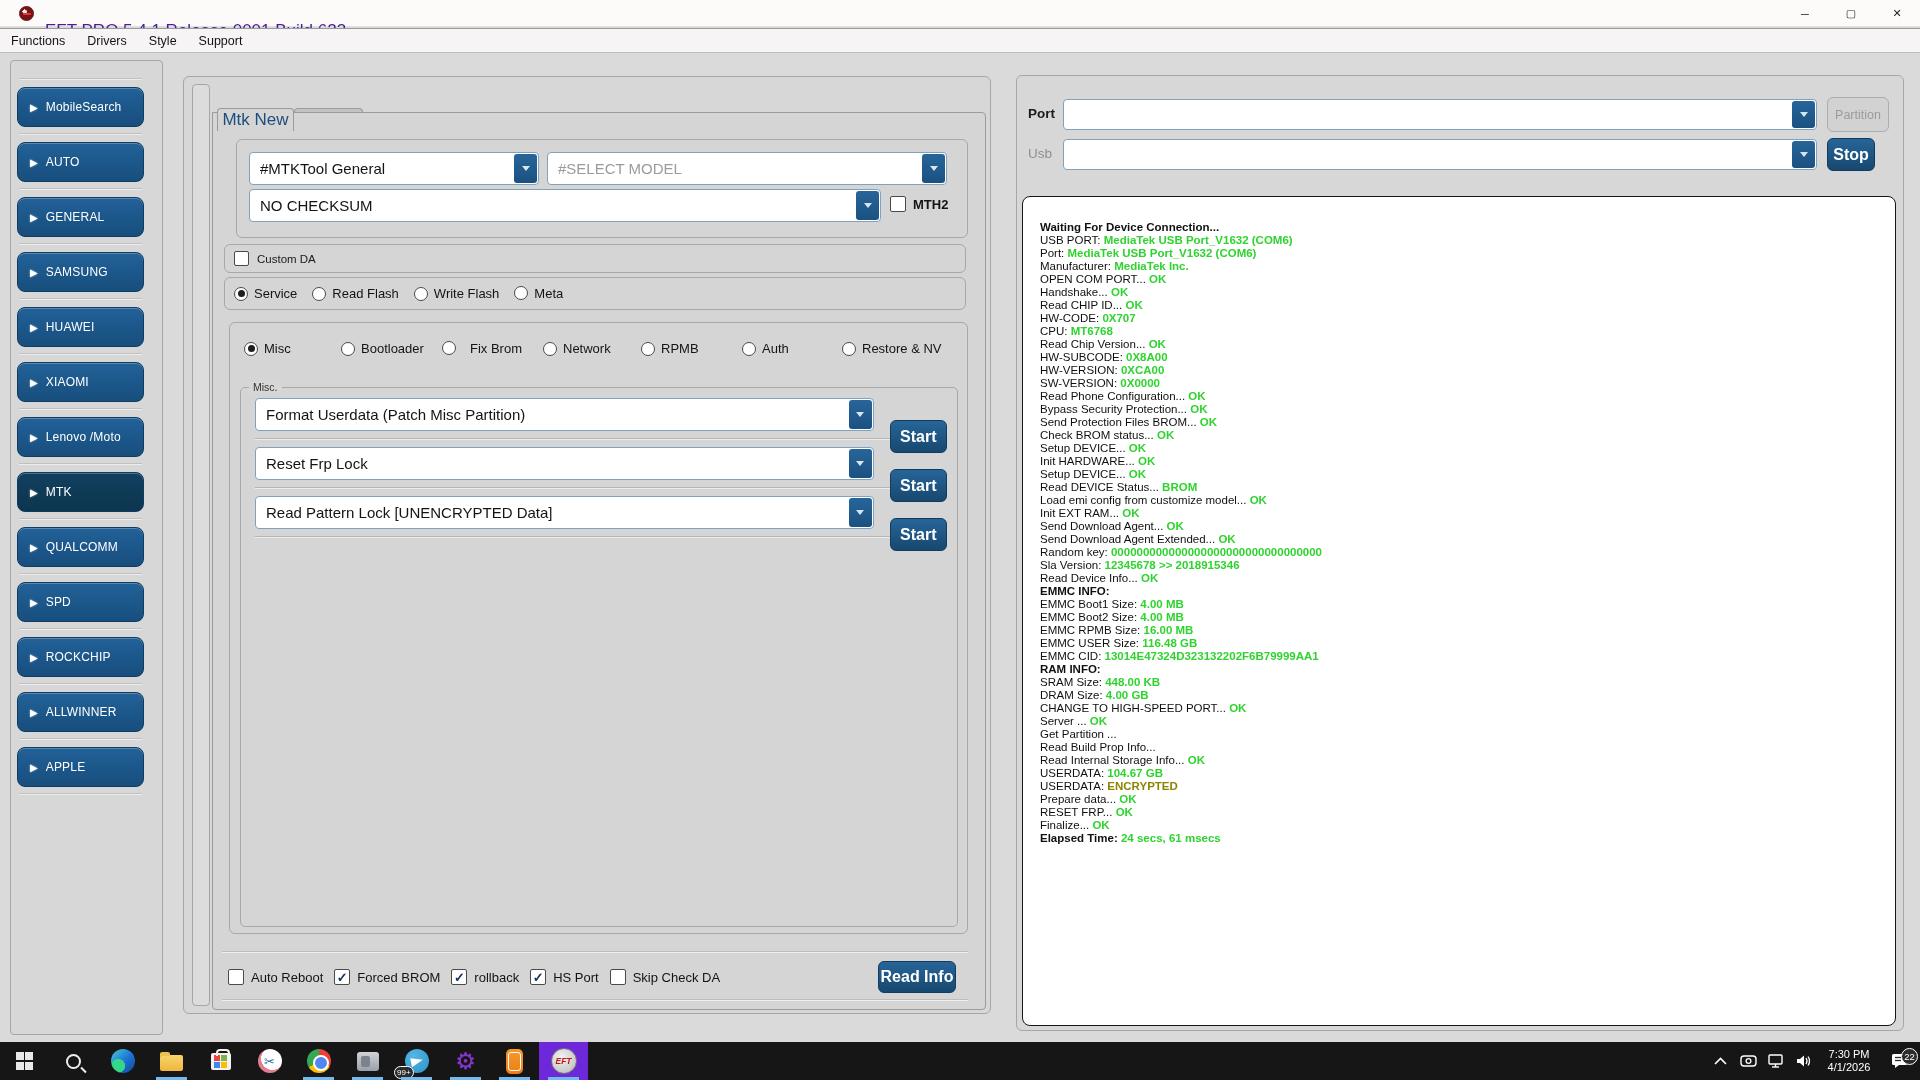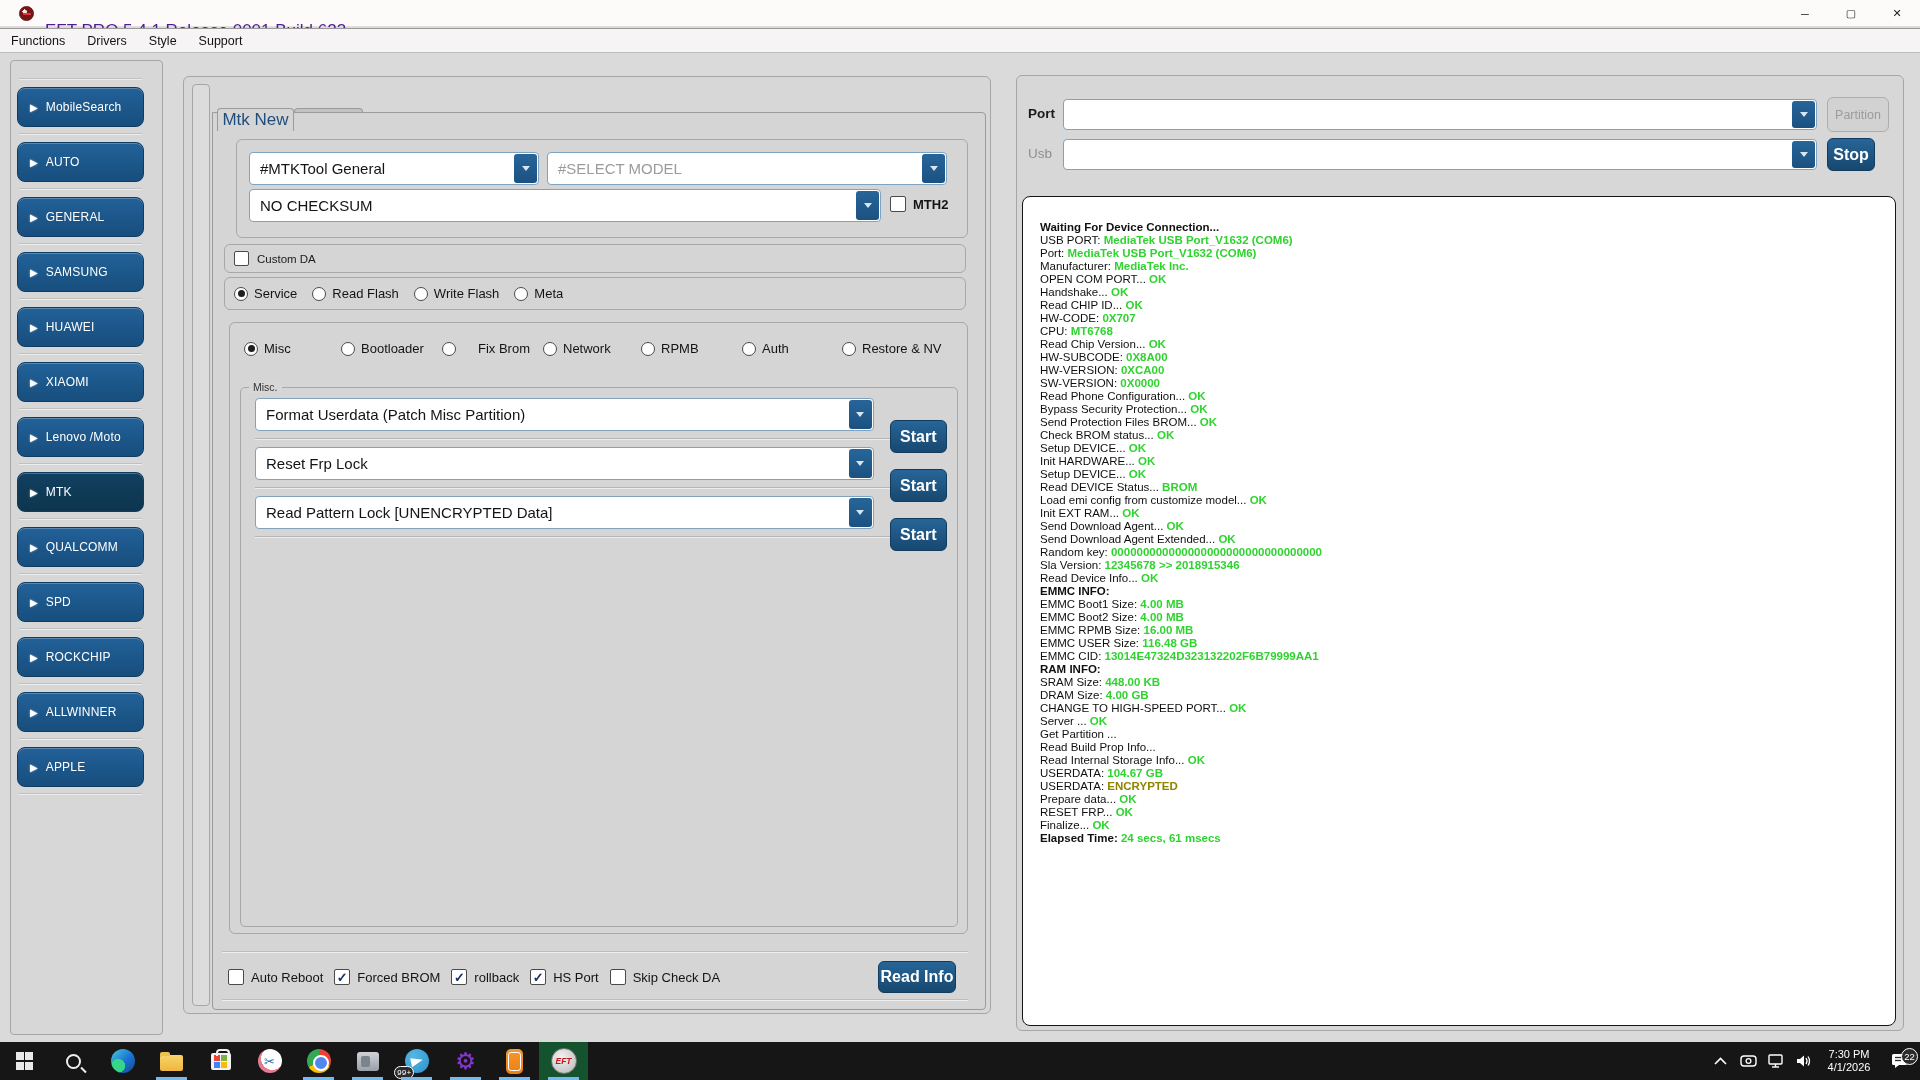--- a/index.html
+++ b/index.html
@@ -77,21 +77,21 @@
     border:1.5px solid #161616;border-radius:8px;}
   .log-body{position:absolute;left:1040px;top:221px;width:846px;font-size:11.5px;line-height:13px;color:#101010;}
   .log-line{white-space:nowrap;}
   .log-line .b{font-weight:bold;}
   .log-line .v{font-weight:bold;color:#2fd32f;}
   .log-line .v.olive{color:#8f8400;}
 
   
   .taskbar{position:absolute;left:0;top:1042px;width:1920px;height:38px;background:#161616;display:flex;}
   .task-tile{position:relative;width:49px;height:38px;display:flex;align-items:center;justify-content:center;cursor:pointer;}
-  .task-tile.active{background:#14532d;}
+  .task-tile.active{background:#6d28d9;}
   .task-tile.running:after{content:"";position:absolute;left:9px;right:9px;bottom:0;height:3px;background:#76b9ed;}
   .ic-start{display:grid;grid-template-columns:8px 8px;grid-template-rows:8px 8px;gap:1.5px;}
   .ic-start span{background:#e9e9e9;}
   .ic-search{position:relative;width:15px;height:15px;border:2px solid #eee;border-radius:50%;}
   .ic-search:after{content:"";position:absolute;left:12px;top:13px;width:7px;height:2px;background:#eee;transform:rotate(45deg);}
   .ic-edge{width:24px;height:24px;border-radius:50%;
     background:radial-gradient(circle at 30% 70%, #35d687 0 28%, transparent 30%),
     linear-gradient(135deg,#49c9d8 0%,#1b72d4 55%,#15498f 100%);}
   .ic-folder{position:relative;width:23px;height:16px;background:linear-gradient(#f8d46a,#eeb63e);border-radius:2px;margin-top:4px;}
   .ic-folder:before{content:"";position:absolute;left:0;top:-3px;width:10px;height:4px;background:#eec04d;border-radius:2px 2px 0 0;}
@@ -105,21 +105,21 @@
   .ic-chrome{position:relative;width:24px;height:24px;border-radius:50%;
     background:conic-gradient(#ea4335 0 33%,#fbbc05 33% 66%,#34a853 66% 100%);}
   .ic-chrome:after{content:"";position:absolute;left:6px;top:6px;width:12px;height:12px;border-radius:50%;
     background:#4f87ee;border:2.5px solid #fff;}
   .ic-utility{width:22px;height:19px;background:linear-gradient(#cfd3d8,#9aa0a8);border-radius:3px;position:relative;}
   .ic-utility:after{content:"";position:absolute;left:4px;top:4px;width:9px;height:11px;background:#7c838c;border-radius:2px;}
   .ic-telegram{position:relative;width:24px;height:24px;border-radius:50%;background:radial-gradient(circle at 35% 30%,#54b6e4,#2f92c9);}
   .ic-telegram .plane{position:absolute;left:6px;top:8px;width:0;height:0;border-left:12px solid #fff;
     border-top:4px solid transparent;border-bottom:5px solid transparent;transform:rotate(-12deg);}
   .tg-badge{position:absolute;left:2px;bottom:1px;min-width:18px;height:13px;border-radius:8px;background:#2b2b2b;
-    border:1.5px solid #fff;color:#fff;font-size:8px;display:flex;align-items:center;justify-content:center;padding:0 2px;font-family:Liberation Mono, monospace;}
+    border:1.5px solid #fff;color:#fff;font-size:8px;display:flex;align-items:center;justify-content:center;padding:0 2px;}
   .ic-gear{font-size:23px;color:#8438c9;line-height:1;text-shadow:0 0 1px #5c2090;}
   .ic-phone{width:17px;height:25px;border-radius:5px;background:linear-gradient(#f59a2d,#ef7d12);position:relative;}
   .ic-phone:after{content:"";position:absolute;inset:3px 2px;border:1.5px solid #fff;border-radius:3px;}
   .ic-eft{width:26px;height:26px;border-radius:50%;background:radial-gradient(circle at 40% 35%,#f2f2f2,#c9c9c9 70%,#8b8b8b);
     display:flex;align-items:center;justify-content:center;color:#c3161c;font-weight:bold;font-style:italic;font-size:8.5px;
     border:1px solid #777;}
   .tray{position:absolute;right:0;top:1042px;height:38px;display:flex;align-items:center;}
   .tray-ico{width:28px;display:flex;align-items:center;justify-content:center;cursor:pointer;}
   .clock{width:62px;text-align:center;color:#fff;font-size:11px;line-height:13px;cursor:default;}
   .notif{position:relative;width:40px;display:flex;align-items:center;justify-content:center;cursor:pointer;}
@@ -257,37 +257,37 @@
         <span class="ctl-lbl">Service</span>
       </div>
       <div style="display: flex; align-items: center; gap: 6px;">
         <span class="radio"></span>
         <span class="ctl-lbl">Read Flash</span>
       </div>
       <div style="display: flex; align-items: center; gap: 6px;">
         <span class="radio"></span>
         <span class="ctl-lbl">Write Flash</span>
       </div>
-      <div style="display: flex; align-items: center; gap: 6px;">
+      <div style="display: flex; gap: 6px;">
         <span class="radio"></span>
         <span class="ctl-lbl">Meta</span>
       </div>
     </div>
 
   <div class="groupbox" style="left:229px;top:322px;width:739px;height:612px;"></div>
   <div id="category-radios" style="position:absolute;left:229px;top:341px;width:739px;height:24px;">
       <div style="position: absolute; top: 0px; left: 15px; display: flex; align-items: center; gap: 6px;">
         <span class="radio sel"></span>
         <span class="ctl-lbl">Misc</span>
       </div>
       <div style="position: absolute; top: 0px; left: 112px; display: flex; align-items: center; gap: 6px;">
         <span class="radio"></span>
         <span class="ctl-lbl">Bootloader</span>
       </div>
-      <div style="position: absolute; top: 0px; left: 213px; display: flex; align-items: center; gap: 22px;">
+      <div style="position: absolute; top: 0px; left: 213px; display: flex; align-items: flex-start; gap: 14px;">
         <span class="radio"></span>
         <span class="ctl-lbl">Fix Brom</span>
       </div>
       <div style="position: absolute; top: 0px; left: 314px; display: flex; align-items: center; gap: 6px;">
         <span class="radio"></span>
         <span class="ctl-lbl">Network</span>
       </div>
       <div style="position: absolute; top: 0px; left: 412px; display: flex; align-items: center; gap: 6px;">
         <span class="radio"></span>
         <span class="ctl-lbl">RPMB</span>

